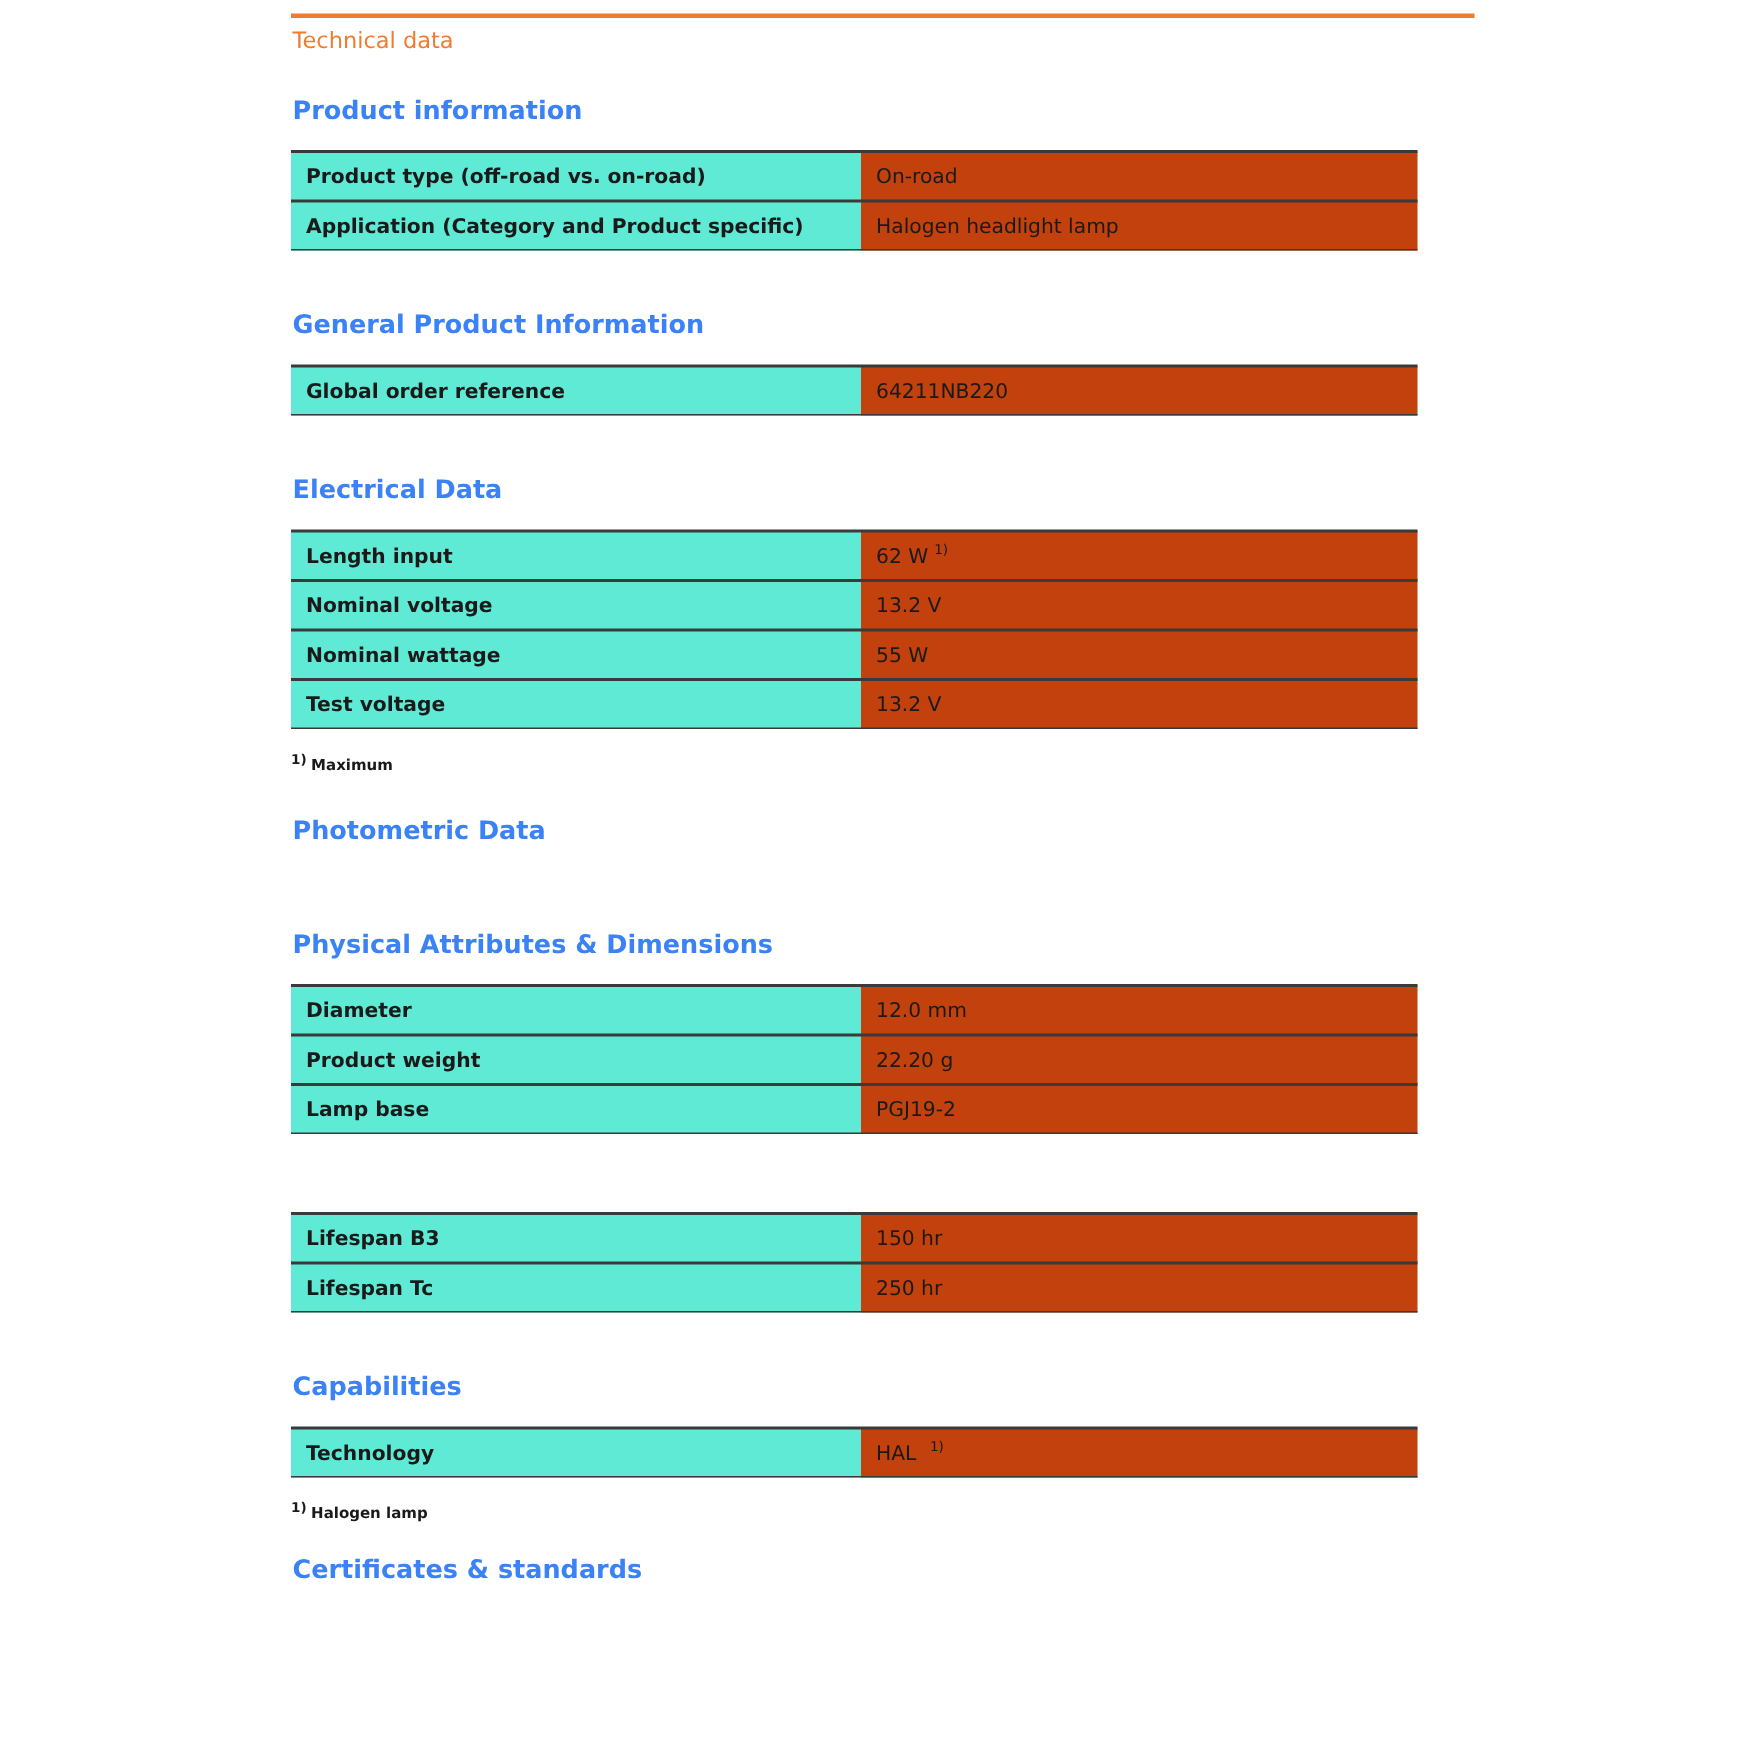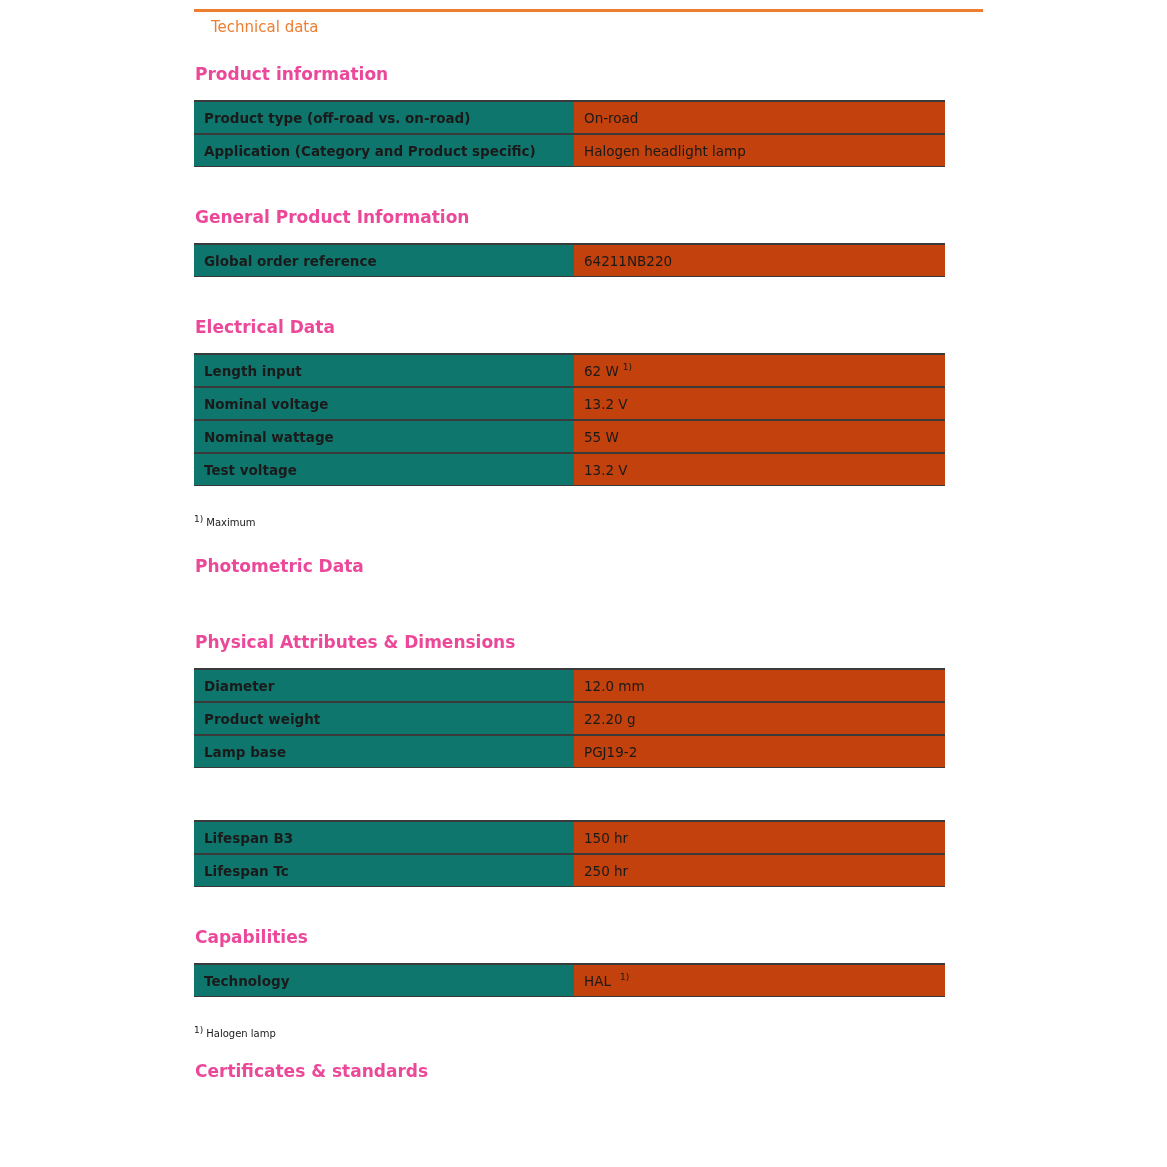--- a/index.html
+++ b/index.html
@@ -1,28 +1,28 @@
 <!DOCTYPE html>
 <html><head>
 <meta charset="utf-8">
 <style>
   html, body { margin: 0; padding: 0; background: #ffffff; }
   body { width: 1167px; height: 1167px; position: relative; overflow: hidden;
          font-family: "DejaVu Sans", sans-serif; color: #1a1a1a; }
   .topline { position: absolute; left: 194px; top: 9px; width: 789px; height: 3px; background: #ee7d2f; }
-  .tech-title { position: absolute; left: 211px; top: 18px; font-size: 15px; color: #ee7d2f; }
+  .tech-title { position: absolute; left: 195px; top: 18px; font-size: 15px; color: #ee7d2f; }
   .content { position: absolute; left: 194px; top: 62px; width: 751px; }
-  .section h2 { font-size: 17px; font-weight: bold; margin: 0; height: 24px; line-height: 24px; color: #ec4899; padding-left: 1px; }
+  .section h2 { font-size: 17px; font-weight: bold; margin: 0; height: 24px; line-height: 24px; color: #3b82f6; padding-left: 1px; }
   .section table { width: 751px; border-collapse: collapse; margin-top: 14px; }
   .section td { height: 31px; font-size: 13.5px; padding: 0 10px; border-top: 2px solid #3a3a3a; }
   .section tr:last-child td { border-bottom: 1.5px solid #3a3a3a; }
-  .section td.k { background: #0f766e; font-weight: bold; width: 360px; }
+  .section td.k { background: #5eead4; font-weight: bold; width: 360px; }
   .section td.v { background: #c2410c; }
   .sup { font-size: 9px; vertical-align: 6px; margin-left: 4px; }
-  .foot { font-size: 10px; margin-top: 28px; }
+  .foot { font-size: 10px; margin-top: 16px; font-weight: bold; }
   .foot .fs { font-size: 9px; vertical-align: 4px; margin-right: 3px; }
   .gap-a { height: 38px; }
   .gap-b { height: 18px; }
 </style>
 </head>
 <body>
 
 <div class="topline"></div>
 <div class="tech-title">Technical data</div>
 

